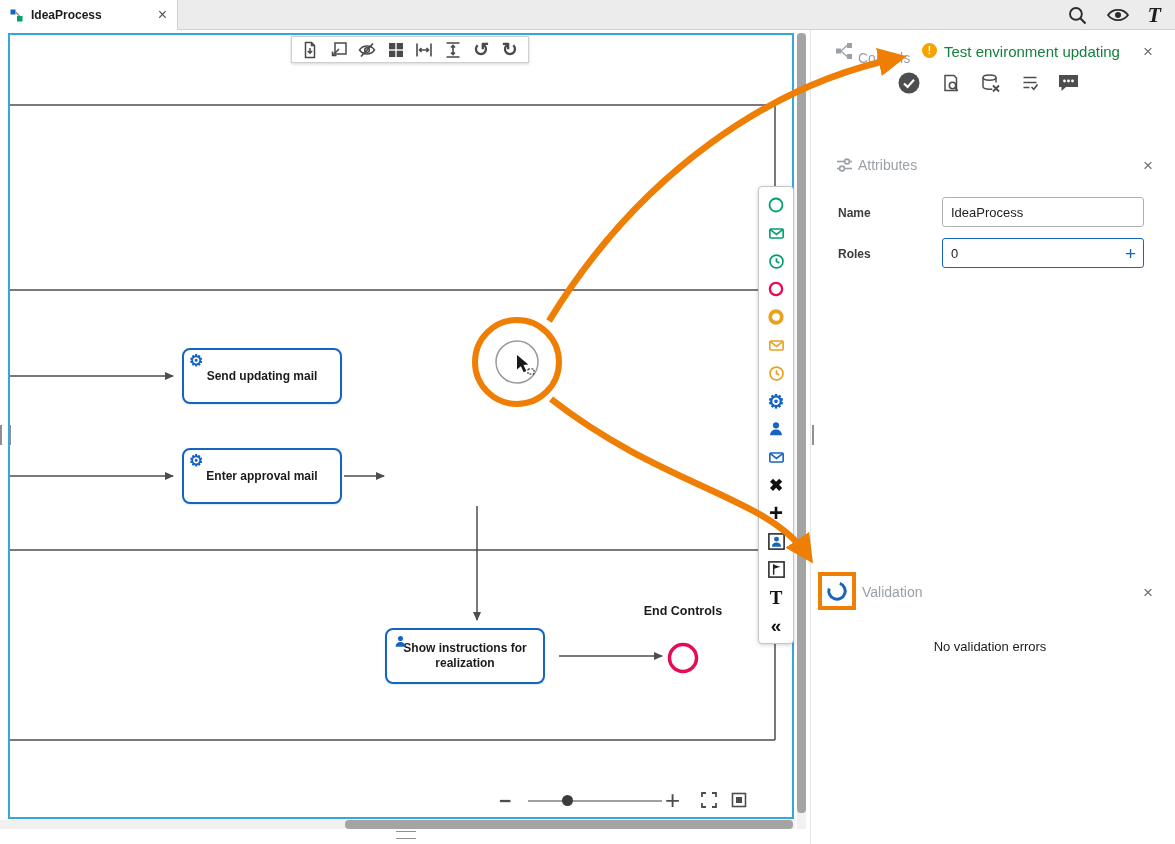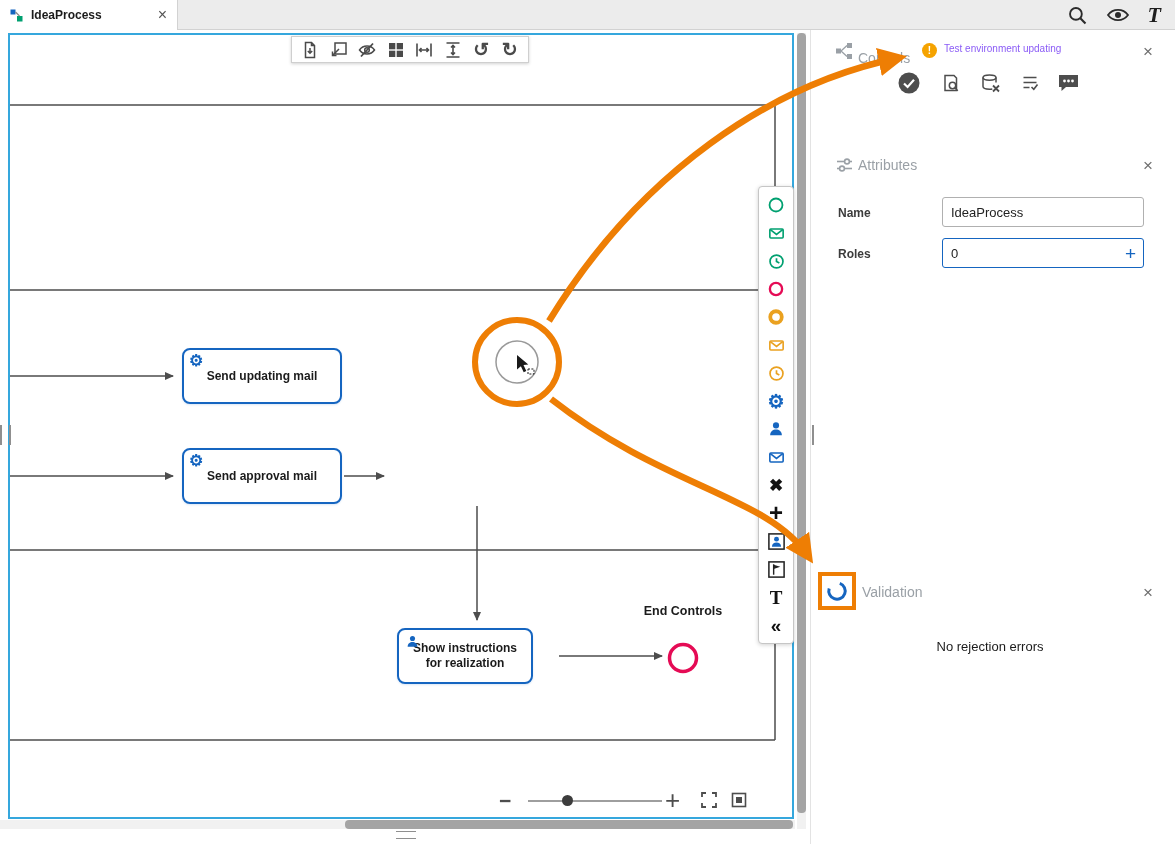--- a/index.html
+++ b/index.html
@@ -43,21 +43,21 @@
   .hscroll-track{position:absolute;left:0px;top:820px;width:795px;height:9px;background:#f1f1f1}
   .hscroll-thumb{position:absolute;left:345px;top:820px;width:448px;height:9px;background:#a4a4a4;border-radius:4px}
   .grab-handle{position:absolute;left:396px;top:831px;width:20px;height:6px;border-top:1.5px solid #8f8f8f;border-bottom:1.5px solid #8f8f8f}
   .grip{position:absolute;width:7px;height:20px;border-left:2px solid #8f8f8f;border-right:2px solid #8f8f8f}
 
   
   .panel-divider{position:absolute;left:810px;top:30px;width:1px;height:814px;background:#e3e3e3}
   .sec-title{font-size:14px;color:#9aa0a6}
   .sec-close{position:absolute;font-size:17px;color:#6f6f6f;line-height:1;cursor:pointer}
   .warn-badge{position:absolute;left:922px;top:43px;width:15px;height:15px;border-radius:50%;background:#f5a300;color:#fff;font-size:10px;font-weight:bold;display:flex;align-items:center;justify-content:center}
-  .warn-text{position:absolute;left:944px;top:43px;font-size:10px;color:#8b5cf6}
+  .warn-text{position:absolute;left:944px;top:43px;font-size:15px;color:#15803d}
   .field-label{position:absolute;font-size:12px;font-weight:bold;color:#3c3c3c}
   .field-input{position:absolute;width:202px;height:30px;box-sizing:border-box;border:1px solid #b0b0b0;border-radius:3px;font-family:"Liberation Sans",sans-serif;font-size:13px;color:#222;padding:0 8px;background:#fff}
   .field-input.blue{border:1.5px solid #1565c0;padding-right:26px}
   .roles-plus{position:absolute;left:1125px;top:243px;font-size:19px;color:#1565c0;cursor:pointer}
   .validation-msg{position:absolute;left:880px;top:639px;width:220px;text-align:center;font-size:13px;color:#1b1b1b}
 
   
   .anno-circle{position:absolute;left:472px;top:317px;width:90px;height:90px;border:6px solid #ee7e04;border-radius:50%;box-sizing:border-box;pointer-events:none}
   .anno-square{position:absolute;left:818px;top:572px;width:38px;height:38px;border:4px solid #ee7e04;box-sizing:border-box;pointer-events:none}
   .anno-arrows{position:absolute;left:0;top:0;pointer-events:none;z-index:60}
@@ -163,23 +163,23 @@
     <span class="tb-icon glyph-ic">↺</span>
     <span class="tb-icon glyph-ic">↻</span>
   </div>
 
   <div class="task" style="left:182px;top:348px;width:160px;height:56px">
     <span class="task-icon">⚙</span>
     <span>Send updating mail</span>
   </div>
   <div class="task" style="left:182px;top:448px;width:160px;height:56px">
     <span class="task-icon">⚙</span>
-    <span>Send approval mail</span>
-  </div>
-  <div class="task" style="left:397px;top:628px;width:136px;height:56px">
+    <span>Enter approval mail</span>
+  </div>
+  <div class="task" style="left:385px;top:628px;width:160px;height:56px">
     <svg class="task-icon-svg" width="15" height="15" viewBox="0 0 20 20">
       <circle cx="10" cy="6" r="3.4" fill="#1565c0"></circle>
       <path d="M3.5 17 C3.5 12.6 6.6 10.6 10 10.6 C13.4 10.6 16.5 12.6 16.5 17 Z" fill="#1565c0"></path>
     </svg>
     <span>Show instructions for realization</span>
   </div>
 
   <div class="end-label">End Controls</div>
 
   <div class="grip" style="left:0px;top:425px"></div>
@@ -340,21 +340,21 @@
   <input class="field-input" style="left: 942px; top: 197px;" value="IdeaProcess">
   <span class="field-label" style="left:838px;top:247px">Roles</span>
   <input class="field-input blue" style="left: 942px; top: 238px;" value="0">
   <span class="roles-plus">+</span>
 
   <svg class="abs" style="left:826px;top:580px" width="22" height="22" viewBox="0 0 22 22">
     <circle cx="11" cy="11" r="8.2" fill="none" stroke="#1565c0" stroke-width="3" stroke-dasharray="38 14" transform="rotate(-70 11 11)"></circle>
   </svg>
   <span class="abs sec-title" style="left:862px;top:584px">Validation</span>
   <span class="sec-close" style="left:1143px;top:584px">×</span>
-  <div class="validation-msg">No rejection errors</div>
+  <div class="validation-msg">No validation errors</div>
 
   <div class="anno-circle"></div>
   <div class="anno-square"></div>
   <svg class="anno-arrows" width="1175" height="844">
     <defs>
       <marker id="oah" markerWidth="4.4" markerHeight="4.4" refX="3" refY="2.2" orient="auto">
         <path d="M0,0 L4.4,2.2 L0,4.4 Z" fill="#ee7e04"></path>
       </marker>
     </defs>
     <path d="M549 321 C 640 172, 772 84, 898 58" fill="none" stroke="#ee7e04" stroke-width="6.5" marker-end="url(#oah)"></path>

